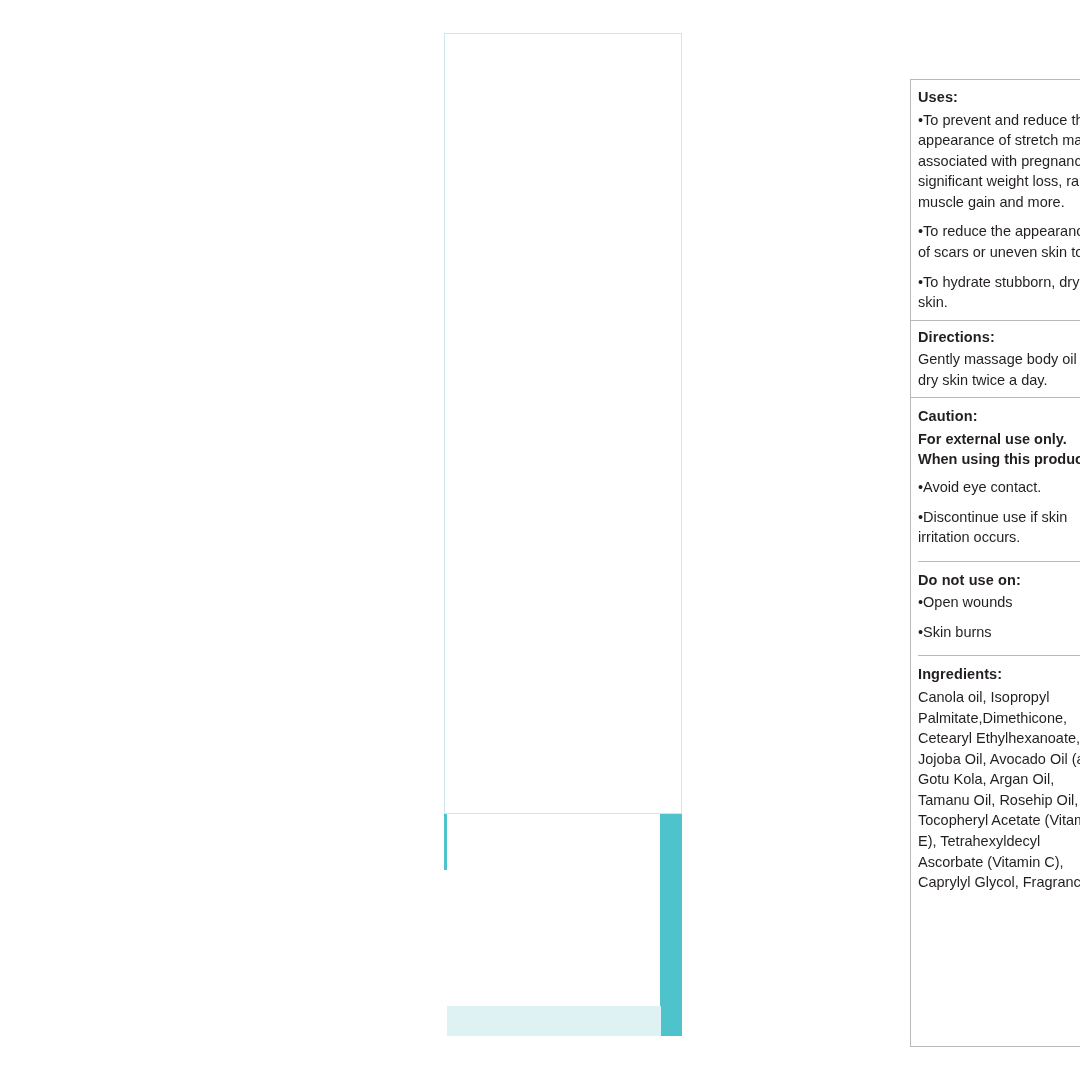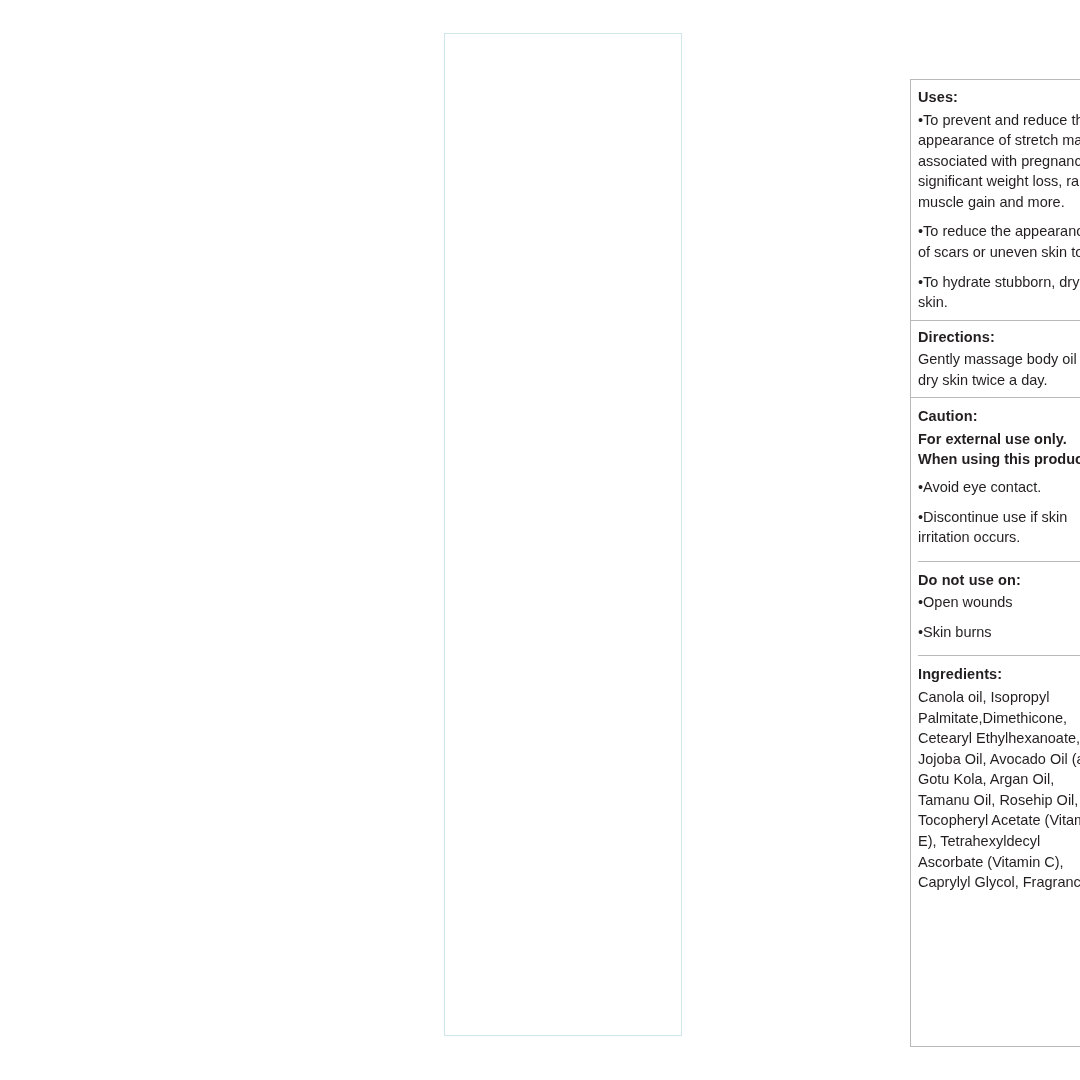--- a/index.html
+++ b/index.html
@@ -15,21 +15,21 @@
     position: relative;
     overflow: hidden;
   }
 
   
   #package-panel {
     position: absolute;
     left: 444px;
     top: 33px;
     width: 238px;
-    height: 1003px;
+    height: 781px;
     border: 1px solid #cfe7ea;
     background: #ffffff;
     box-sizing: border-box;
   }
 
   
   #teal-band-right {
     position: absolute;
     left: 660px;
     top: 628px;

